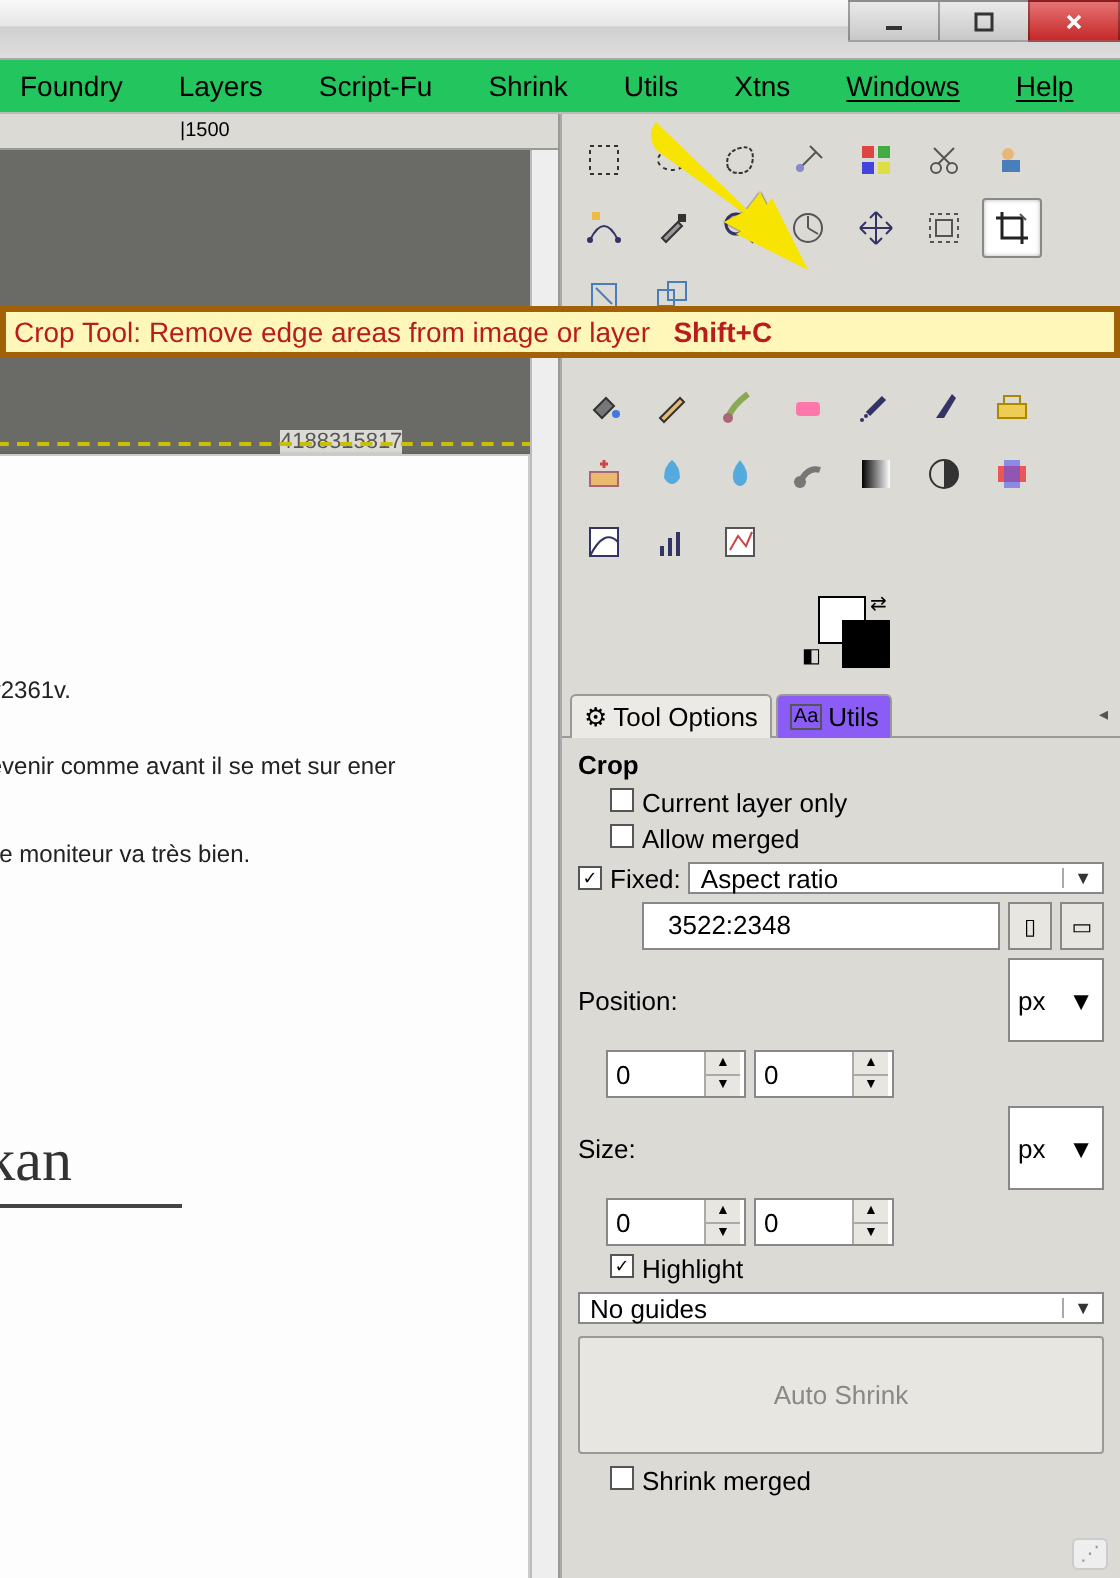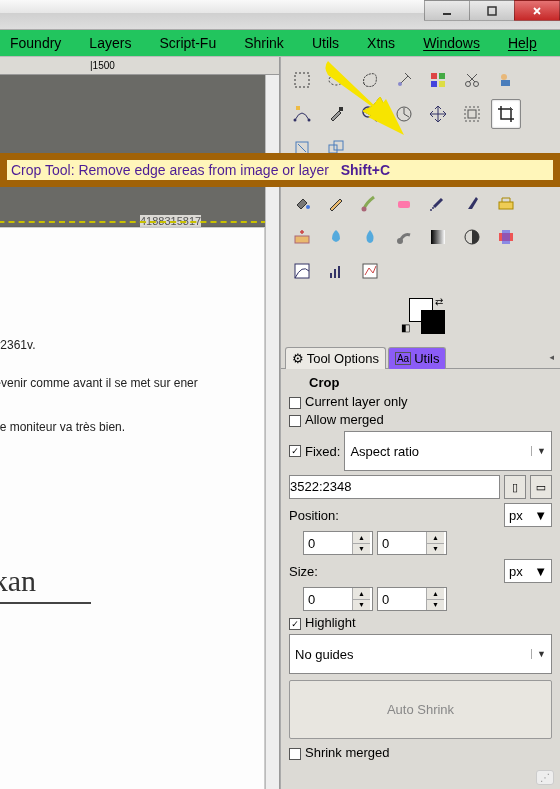--- a/index.html
+++ b/index.html
@@ -149,24 +149,24 @@
     box-shadow: inset 0 0 2px rgba(0,0,0,0.3);
   }
   .tool svg { width: 20px; height: 20px; }
 
   .tooltip {
     position: absolute;
     top: 153px;
     left: 0;
     right: 0;
     background: #fff6ba;
-    border: 7px solid #a16207;
+    border: 3px solid #a16207;
     padding: 2px 4px;
     font-size: 14px;
-    color: #4c1d95;
+    color: #b91c1c;
     white-space: nowrap;
     overflow:hidden;
     z-index: 50;
   }
   .tooltip b { font-weight: bold; }
 
   .swatch-row {
     display:flex;
     justify-content:center;
     margin: 6px 0 10px 0;
@@ -213,26 +213,26 @@
     margin-left:auto;
     font-size:9px;
     padding:2px;
     color:#555;
   }
 
   .options {
     padding: 6px 8px 8px 8px;
     font-size: 13px;
   }
-  .opt-title { font-weight: bold; margin-bottom: 4px; margin-left: 20px; }
+  .opt-title { font-weight: bold; margin-bottom: 4px; }
   .chk-row {
     display:flex;
-    align-items:flex-end;
+    align-items:flex-start;
     gap:4px;
-    margin: 3px 0;
+    margin: 3px 16px;
   }
   .chk {
     width:12px;height:12px;
     border:1px solid #555;
     background:#fff;
     display:flex;
     align-items:center;
     justify-content:center;
     font-size:9px;
     line-height:1;
@@ -240,30 +240,31 @@
   .chk.checked::after { content:"✓"; color:#000; }
   .row { display:flex; align-items:center; gap:4px; margin:4px 0;border-radius:10px; }
   .combo {
     flex:1;
     padding: 3px 5px;
     background:#fff;
     border:1px solid #888;
     display:flex;
     align-items:center;
     justify-content:space-between;
-    height:40px;
+    height:16px;
   }
   .combo .arrow { font-size:9px; color:#333; border-left:1px solid #aaa; padding-left:5px; }
   .textfield {
     flex:1;
-    padding:3px 0;
+    padding:3px 12px;
     background:#fff;
     border:1px solid #888;
     height:24px;
     font-size:13px;
+    margin-left:32px;
   }
   .mini-btn {
     width:22px;height:24px;
     border:1px solid #888;
     background:#e8e6e0;
     display:flex;align-items:center;justify-content:center;
     font-size:11px;
   }
   .spin {
     width: 70px;
@@ -280,21 +281,21 @@
   }
   .spin .sb { flex:1;display:flex;align-items:center;justify-content:center;font-size:7px;background:#e8e6e0;border-bottom:1px solid #aaa; }
   .spin .sb:last-child{border-bottom:none;}
   .label-col { width:60px; }
   .unit-combo {
     width:48px;
     padding:3px 4px;
     background:#fff;
     border:1px solid #888;
     display:flex;align-items:center;justify-content:space-between;
-    height:24px;
+    height:42px;
   }
   .wide-btn {
     width:100%;
     text-align:center;
     padding:21px;
     border:1px solid #999;
     background:#e8e6e0;
     color:#888;
     margin:6px 0;
     border-radius:2px;

